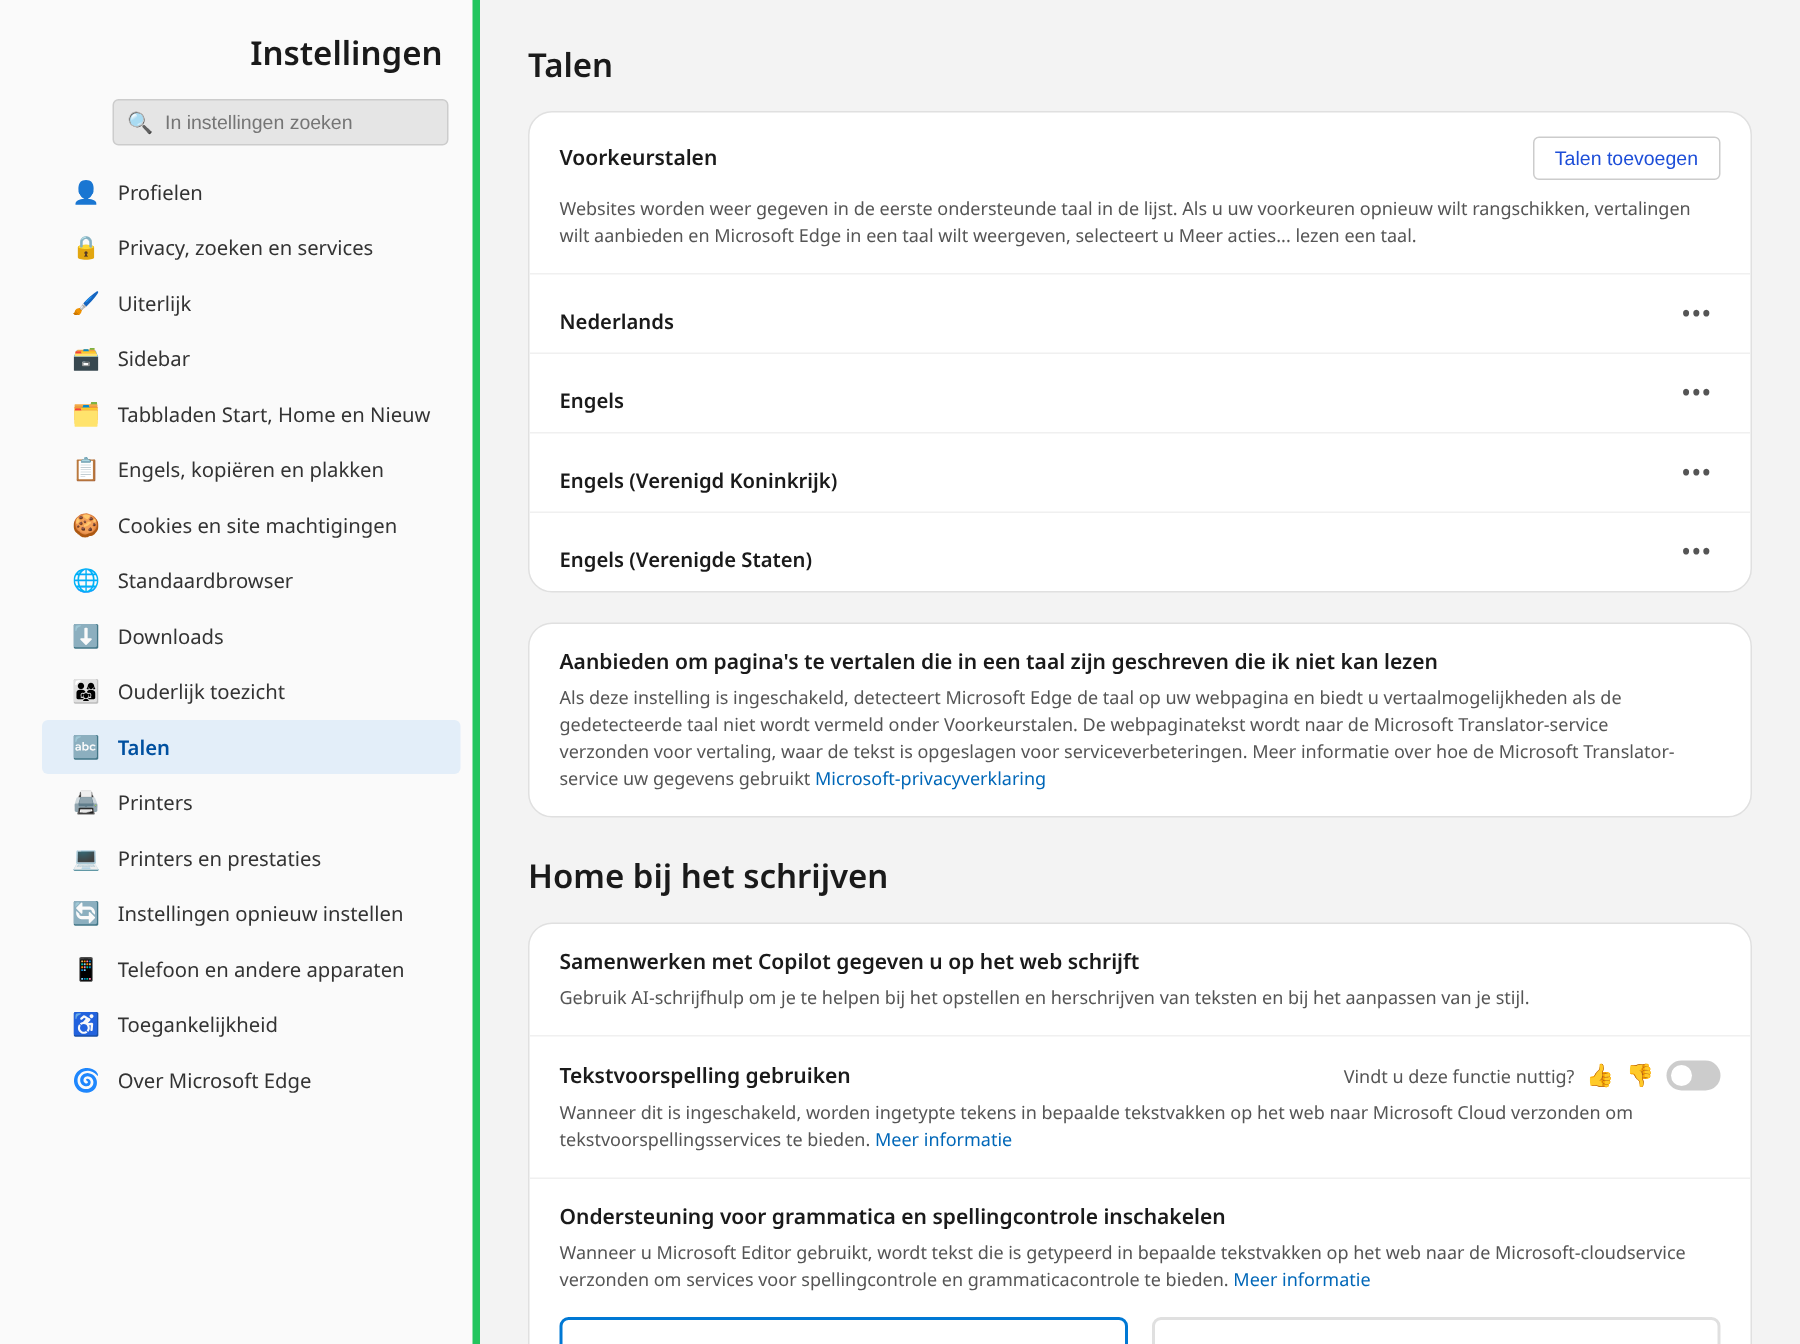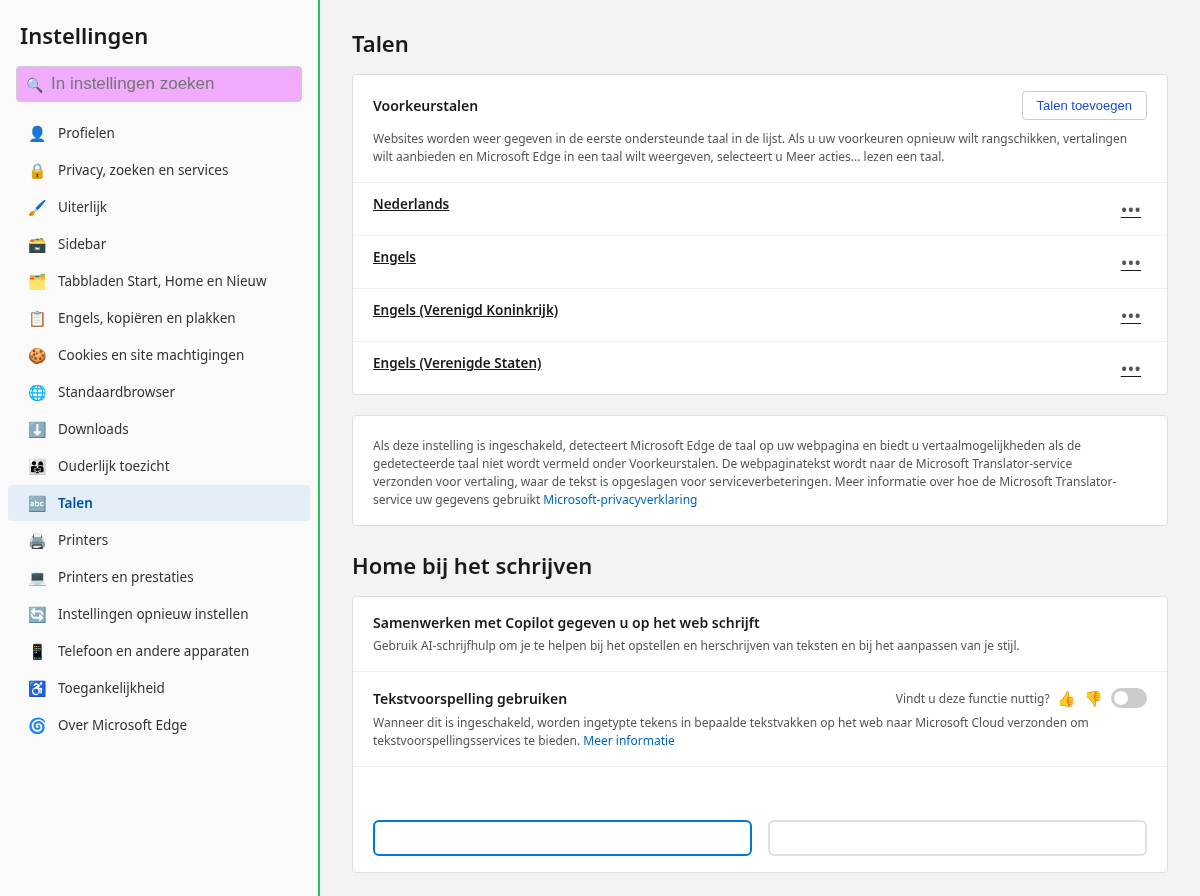--- a/index.html
+++ b/index.html
@@ -11,44 +11,45 @@
       height: 100vh;
       overflow: hidden;
       color: #1a1a1a;
     }
 
     
     .sidebar {
       width: 320px;
       min-width: 320px;
       background: #fafafa;
-      border-right: 2px solid #22c55e;
+      border-right: 5px solid #22c55e;
       display: flex;
       flex-direction: column;
       padding: 20px 0 10px 0;
       overflow-y: auto;
       height: 100%;
+      align-items: flex-end;
     }
     .sidebar-title {
       font-size: 22px;
       font-weight: 600;
       padding: 0 20px 16px 20px;
       color: #1a1a1a;
     }
     .search-container {
       margin: 0 16px 12px 16px;
       position: relative;
     }
     .search-input {
       width: 100%;
       padding: 7px 12px 7px 34px;
       border: 1px solid #ccc;
       border-radius: 4px;
-      font-size: 17px;
-      background: #f0abfc;
+      font-size: 13px;
+      background: #e5e5e5;
       color: #333;
       outline: none;
     }
     .search-icon-wrap {
       position: absolute;
       left: 10px;
       top: 50%;
       transform: translateY(-50%);
       color: #666;
       font-size: 14px;
@@ -88,21 +89,21 @@
       padding: 28px 32px 40px 32px;
     }
     .section-title {
       font-size: 22px;
       font-weight: 600;
       margin-bottom: 16px;
       color: #1a1a1a;
     }
     .card {
       background: #fff;
-      border-radius: 4px;
+      border-radius: 16px;
       border: 1px solid #e0e0e0;
       margin-bottom: 20px;
       overflow: hidden;
     }
     .card-section {
       padding: 16px 20px;
       border-bottom: 1px solid #f0f0f0;
     }
     .card-section:last-child {
       border-bottom: none;
@@ -130,25 +131,24 @@
       font-size: 13px;
       cursor: pointer;
       color: #1d4ed8;
       white-space: nowrap;
       flex-shrink: 0;
     }
 
     
     .lang-item {
       display: flex;
-      align-items: flex-start;
+      align-items: flex-end;
       justify-content: space-between;
       padding: 12px 20px;
       border-bottom: 1px solid #f0f0f0;
-      text-decoration: underline;
     }
     .lang-item:last-child {
       border-bottom: none;
     }
     .lang-name {
       font-size: 13.5px;
       font-weight: 600;
       color: #1a1a1a;
     }
     .three-dots {
@@ -400,20 +400,21 @@
       <span class="lang-name">Engels (Verenigde Staten)</span>
       <span class="three-dots">•••</span>
     </div>
       </div>
   </div>
 
   <div class="card">
     <div class="card-section">
       <div class="translate-row">
         <div class="translate-text-block">
+          <div class="card-row-title">Aanbieden om pagina's te vertalen die in een taal zijn geschreven die ik niet kan lezen</div>
           <div class="card-row-desc">
             <span>Als deze instelling is ingeschakeld, detecteert Microsoft Edge de taal op uw webpagina en biedt u vertaalmogelijkheden als de gedetecteerde taal niet wordt vermeld onder Voorkeurstalen. De webpaginatekst wordt naar de Microsoft Translator-service verzonden voor vertaling, waar de tekst is opgeslagen voor serviceverbeteringen. Meer informatie over hoe de Microsoft Translator-service uw gegevens gebruikt</span>
             <a href="#">Microsoft-privacyverklaring</a>
           </div>
         </div>
         <div class="translate-toggle">
           <label class="toggle">
             <input type="checkbox" checked="" style="">
             <span class="toggle-slider"></span>
           </label>
@@ -456,20 +457,25 @@
       </div>
       <div class="card-row-desc" style="margin-top:6px;">
         <span>Wanneer dit is ingeschakeld, worden ingetypte tekens in bepaalde tekstvakken op het web naar Microsoft Cloud verzonden om tekstvoorspellingsservices te bieden.</span>
         <a href="#">Meer informatie</a>
       </div>
     </div>
 
     <div class="card-section">
       <div class="translate-row">
         <div class="translate-text-block">
+          <div class="card-row-title">Ondersteuning voor grammatica en spellingcontrole inschakelen</div>
+          <div class="card-row-desc">
+            <span>Wanneer u Microsoft Editor gebruikt, wordt tekst die is getypeerd in bepaalde tekstvakken op het web naar de Microsoft-cloudservice verzonden om services voor spellingcontrole en grammaticacontrole te bieden.</span>
+            <a href="#">Meer informatie</a>
+          </div>
         </div>
         <div class="translate-toggle">
           <label class="toggle">
             <input type="checkbox" checked="" style="">
             <span class="toggle-slider"></span>
           </label>
         </div>
       </div>
 
       <div class="editor-cards">

